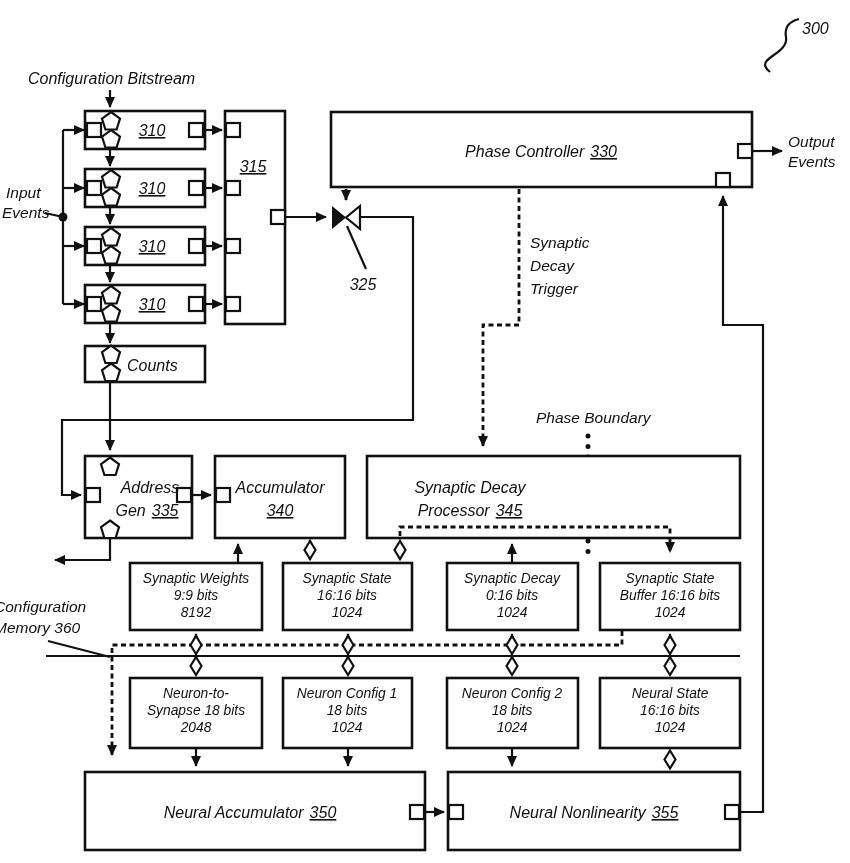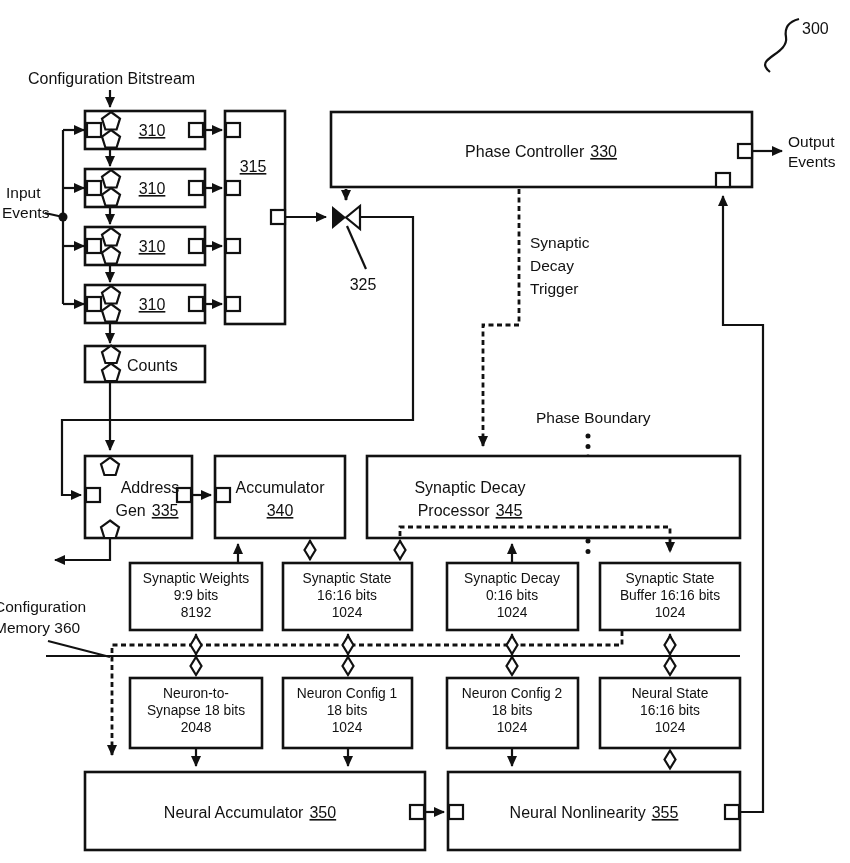--- a/index.html
+++ b/index.html
@@ -1,16 +1,16 @@
 <!DOCTYPE html>
 <html><head>
 <meta charset="utf-8">
 <style>
   html,body{margin:0;padding:0;background:#ffffff;}
-  .stage{position:relative;width:850px;height:863px;background:#fff;overflow:hidden;}
+  .stage{position:relative;width:850px;height:863px;background:#fff;overflow:hidden;font-style:italic;}
   svg{display:block;}
   svg text{font-family:"Liberation Sans","DejaVu Sans",sans-serif;fill:#111;}
   .shape{fill:#fff;stroke:#111;stroke-width:2.2px;}
   .box{fill:#fff;stroke:#111;stroke-width:2.6px;}
   .wire{fill:none;stroke:#111;stroke-width:2.2px;}
   .dash{fill:none;stroke:#111;stroke-width:2.8px;stroke-dasharray:5 3.5;}
   .dots{fill:none;stroke:#111;stroke-width:5px;stroke-dasharray:0 10.5;stroke-linecap:round;}
   .lbl{font-size:15.5px;}
   .title{font-size:16px;}
   .mem{font-size:13.8px;}

